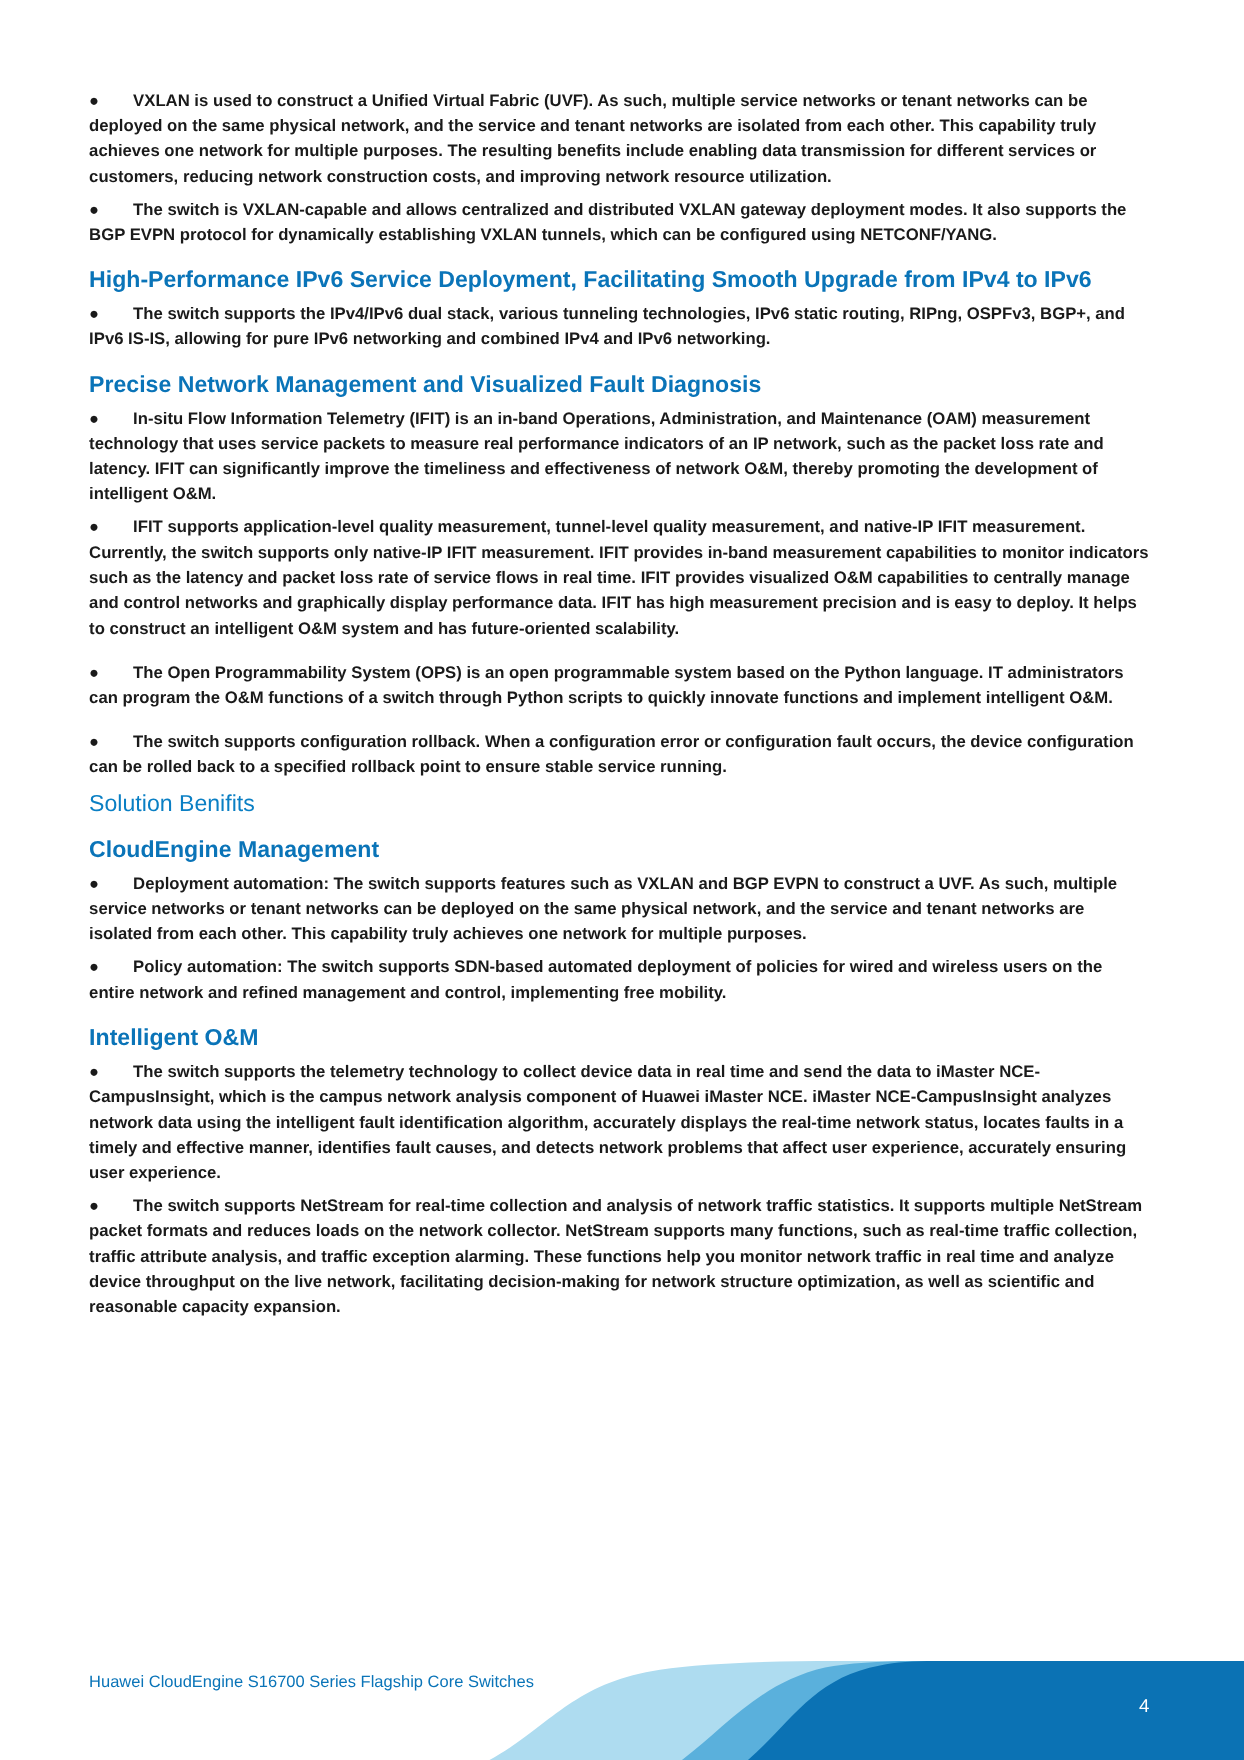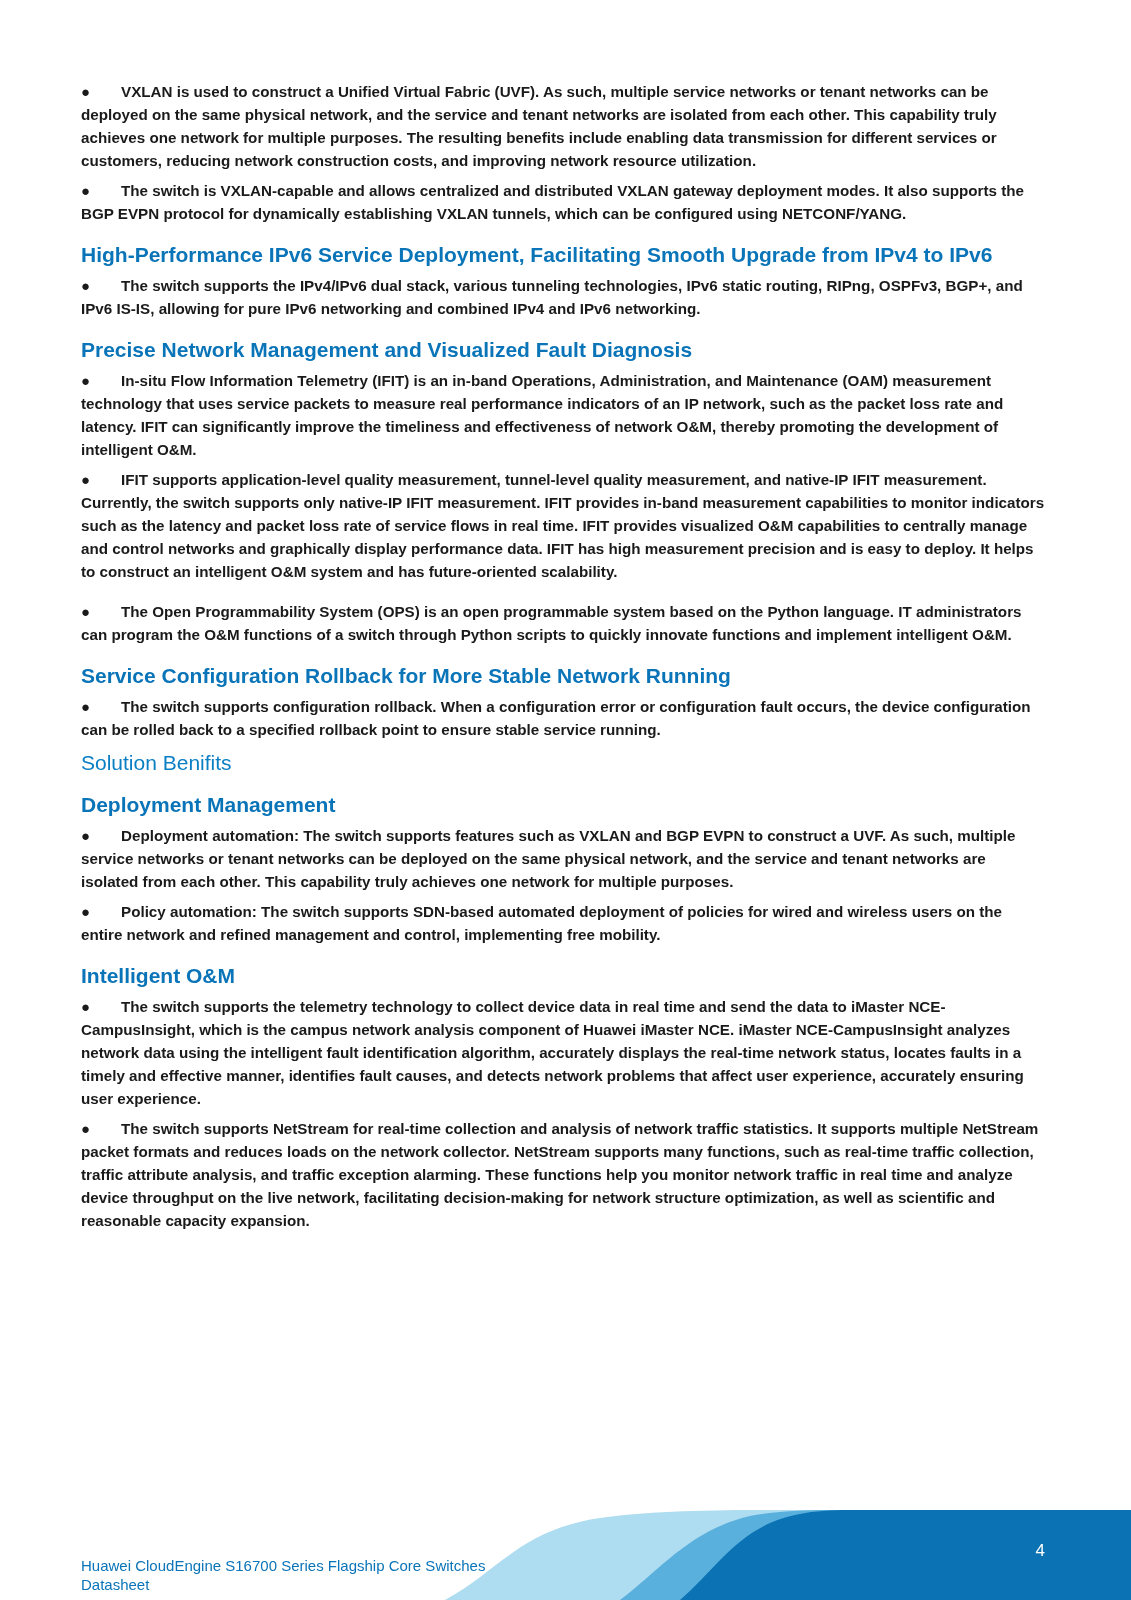--- a/index.html
+++ b/index.html
@@ -5,21 +5,21 @@
   html, body { margin:0; padding:0; background:#ffffff; }
   body { width:1131px; height:1600px; position:relative; overflow:hidden;
          font-family:"Liberation Sans", sans-serif; color:#1a1a1a; }
   .content { position:absolute; left:81px; top:80px; width:966px; }
   .h2 { color:#0a74b8; font-weight:bold; font-size:21px; line-height:26px; margin:0 0 6px 0; }
   .h1 { color:#0a7fc4; font-weight:normal; font-size:21px; line-height:30px; margin:2px 0 14px 0; }
   .para { font-size:15.2px; line-height:23px; margin:0 0 7px 0; text-indent:0;font-weight:bold; }
   .bullet { display:inline-block; width:40px; font-size:15px; }
   .section { margin-bottom:17px; }
   .footer { position:absolute; left:0; top:1510px; width:1131px; height:90px; }
-  .footer-text { position:absolute; left:81px; top:1556px; color:#0a74b8; font-size:15px; line-height:19px; }
+  .footer-text { position:absolute; left:81px; top:1520px; color:#0a74b8; font-size:15px; line-height:19px;text-align:center; }
   .page-num { position:absolute; right:86px; top:1541px; color:#ffffff; font-size:17px; }
 </style>
 </head>
 <body>
 
 <div class="content">
 
   <div class="section">
     <p class="para"><span class="bullet">●</span><span>VXLAN is used to construct a Unified Virtual Fabric (UVF). As such, multiple service networks or tenant networks can be deployed on the same physical network, and the service and tenant networks are isolated from each other. This capability truly achieves one network for multiple purposes. The resulting benefits include enabling data transmission for different services or customers, reducing network construction costs, and improving network resource utilization.</span></p>
     <p class="para"><span class="bullet">●</span><span>The switch is VXLAN-capable and allows centralized and distributed VXLAN gateway deployment modes. It also supports the BGP EVPN protocol for dynamically establishing VXLAN tunnels, which can be configured using NETCONF/YANG.</span></p>
@@ -34,42 +34,40 @@
     <h2 class="h2">Precise Network Management and Visualized Fault Diagnosis</h2>
     <p class="para"><span class="bullet">●</span><span>In-situ Flow Information Telemetry (IFIT) is an in-band Operations, Administration, and Maintenance (OAM) measurement technology that uses service packets to measure real performance indicators of an IP network, such as the packet loss rate and latency. IFIT can significantly improve the timeliness and effectiveness of network O&amp;M, thereby promoting the development of intelligent O&amp;M.</span></p>
     <p class="para"><span class="bullet">●</span><span>IFIT supports application-level quality measurement, tunnel-level quality measurement, and native-IP IFIT measurement. Currently, the switch supports only native-IP IFIT measurement. IFIT provides in-band measurement capabilities to monitor indicators such as the latency and packet loss rate of service flows in real time. IFIT provides visualized O&amp;M capabilities to centrally manage and control networks and graphically display performance data. IFIT has high measurement precision and is easy to deploy. It helps to construct an intelligent O&amp;M system and has future-oriented scalability.</span></p>
   </div>
 
   <div class="section">
     <p class="para"><span class="bullet">●</span><span>The Open Programmability System (OPS) is an open programmable system based on the Python language. IT administrators can program the O&amp;M functions of a switch through Python scripts to quickly innovate functions and implement intelligent O&amp;M.</span></p>
   </div>
 
   <div class="section" style="margin-bottom:4px">
-    <h2 class="h2">Service Configuration Rollback for More Stable Network Running</h2>
     <p class="para"><span class="bullet">●</span><span>The switch supports configuration rollback. When a configuration error or configuration fault occurs, the device configuration can be rolled back to a specified rollback point to ensure stable service running.</span></p>
   </div>
 
   <h1 class="h1">Solution Benifits</h1>
 
   <div class="section">
-    <h2 class="h2">Deployment Management</h2>
+    <h2 class="h2">CloudEngine Management</h2>
     <p class="para"><span class="bullet">●</span><span>Deployment automation: The switch supports features such as VXLAN and BGP EVPN to construct a UVF. As such, multiple service networks or tenant networks can be deployed on the same physical network, and the service and tenant networks are isolated from each other. This capability truly achieves one network for multiple purposes.</span></p>
     <p class="para"><span class="bullet">●</span><span>Policy automation: The switch supports SDN-based automated deployment of policies for wired and wireless users on the entire network and refined management and control, implementing free mobility.</span></p>
   </div>
 
   <div class="section">
     <h2 class="h2">Intelligent O&amp;M</h2>
     <p class="para"><span class="bullet">●</span><span>The switch supports the telemetry technology to collect device data in real time and send the data to iMaster NCE-CampusInsight, which is the campus network analysis component of Huawei iMaster NCE. iMaster NCE-CampusInsight analyzes network data using the intelligent fault identification algorithm, accurately displays the real-time network status, locates faults in a timely and effective manner, identifies fault causes, and detects network problems that affect user experience, accurately ensuring user experience.</span></p>
     <p class="para"><span class="bullet">●</span><span>The switch supports NetStream for real-time collection and analysis of network traffic statistics. It supports multiple NetStream packet formats and reduces loads on the network collector. NetStream supports many functions, such as real-time traffic collection, traffic attribute analysis, and traffic exception alarming. These functions help you monitor network traffic in real time and analyze device throughput on the live network, facilitating decision-making for network structure optimization, as well as scientific and reasonable capacity expansion.</span></p>
   </div>
 </div>
 
 <svg class="footer" viewBox="0 0 1131 90" preserveAspectRatio="none">
   <path d="M445 90 C 500 60, 520 20, 600 8 C 640 2, 700 0, 760 0 L1131 0 L1131 90 Z" fill="#aedcf0"></path>
   <path d="M620 90 C 660 60, 690 20, 750 6 C 770 2, 800 0, 830 0 L1131 0 L1131 90 Z" fill="#5ab0dc"></path>
   <path d="M680 90 C 720 55, 740 15, 800 4 C 815 1, 830 0, 850 0 L1131 0 L1131 90 Z" fill="#0b72b4"></path>
 </svg>
 
 <div class="footer-text">
   <div>Huawei CloudEngine S16700 Series Flagship Core Switches</div>
-  <div>Datasheet</div>
 </div>
 <div class="page-num">4</div>
 
 </body></html>

